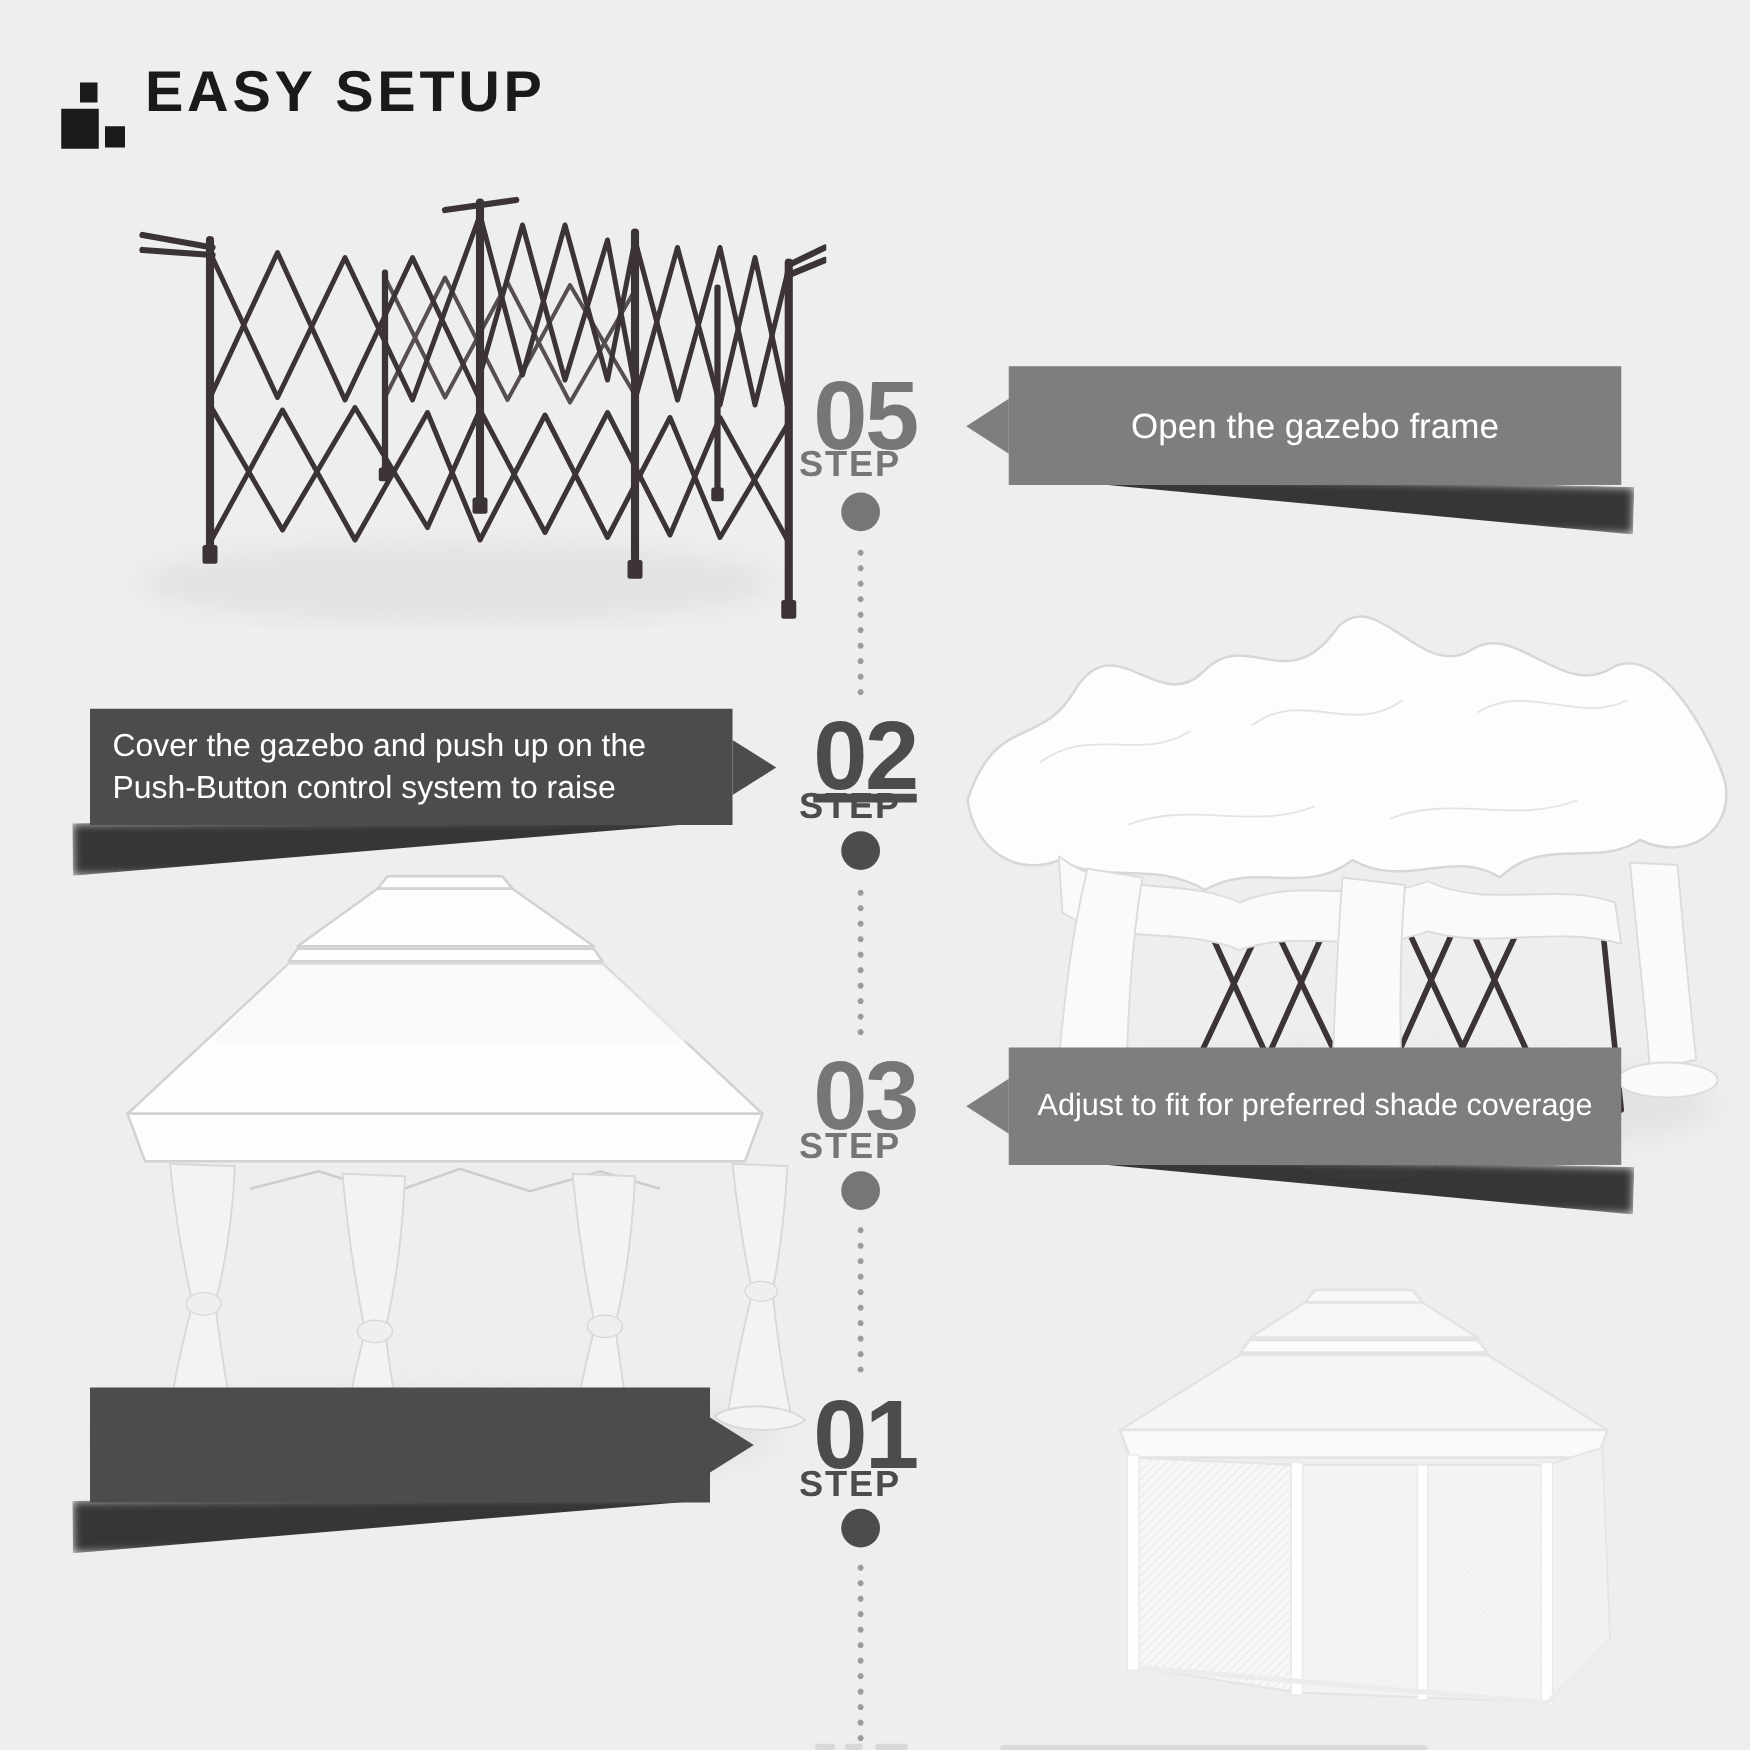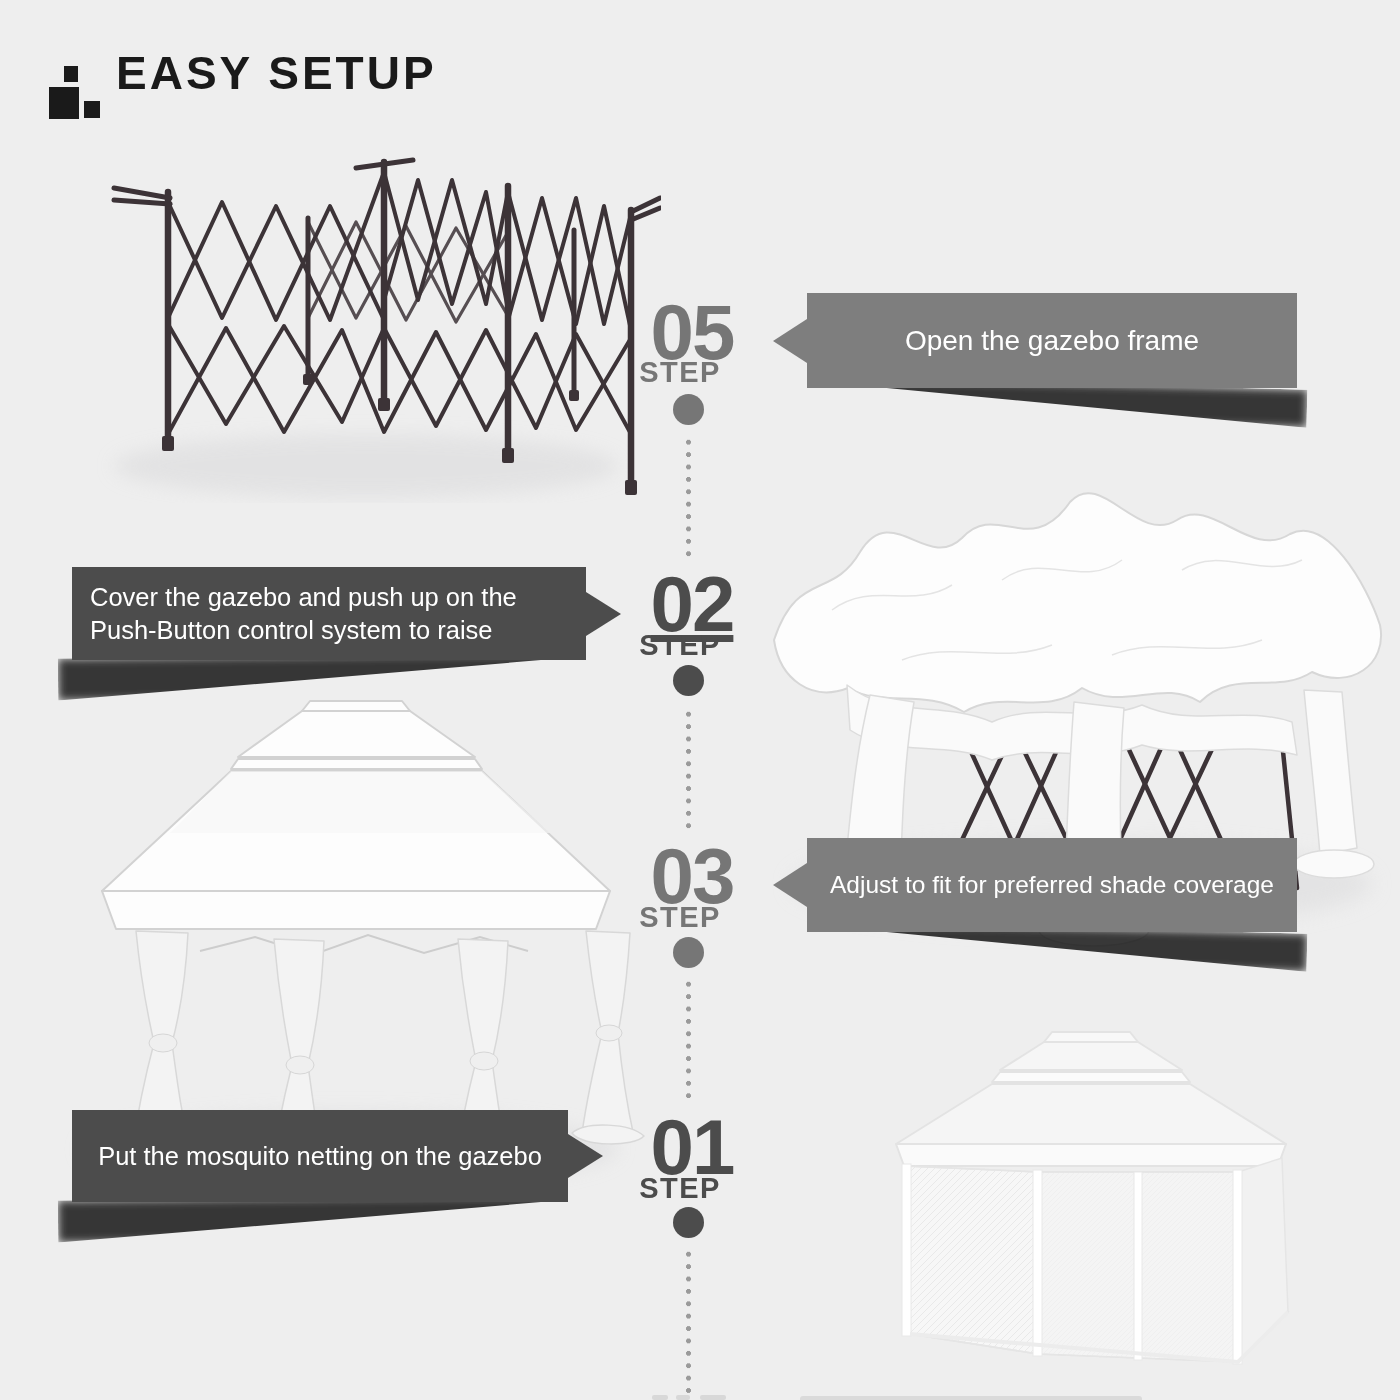--- a/index.html
+++ b/index.html
@@ -239,21 +239,20 @@
   <div id="b2" class="bubble bubble-l">
     <span class="tip"></span>
     <span class="bubble-text">Cover the gazebo and push up on the Push-Button control system to raise</span>
   </div>
   <div id="b3" class="bubble bubble-r">
     <span class="tip"></span>
     <span class="bubble-text">Adjust to fit for preferred shade coverage</span>
   </div>
   <div id="b4" class="bubble bubble-l">
     <span class="tip"></span>
-    <span class="bubble-text">Put the mosquito netting on the gazebo</span>
   </div>
 
   <div id="num1" class="step-num c-light">05</div>
   <div id="lab1" class="step-label c-light">STEP</div>
   <div id="dot1" class="big-dot bg-light"></div>
   <div id="dl1" class="dotline"></div>
 
   <div id="num2" class="step-num c-dark">02</div>
   <div id="lab2" class="step-label c-dark">STEP</div>
   <div id="dot2" class="big-dot bg-dark"></div>

